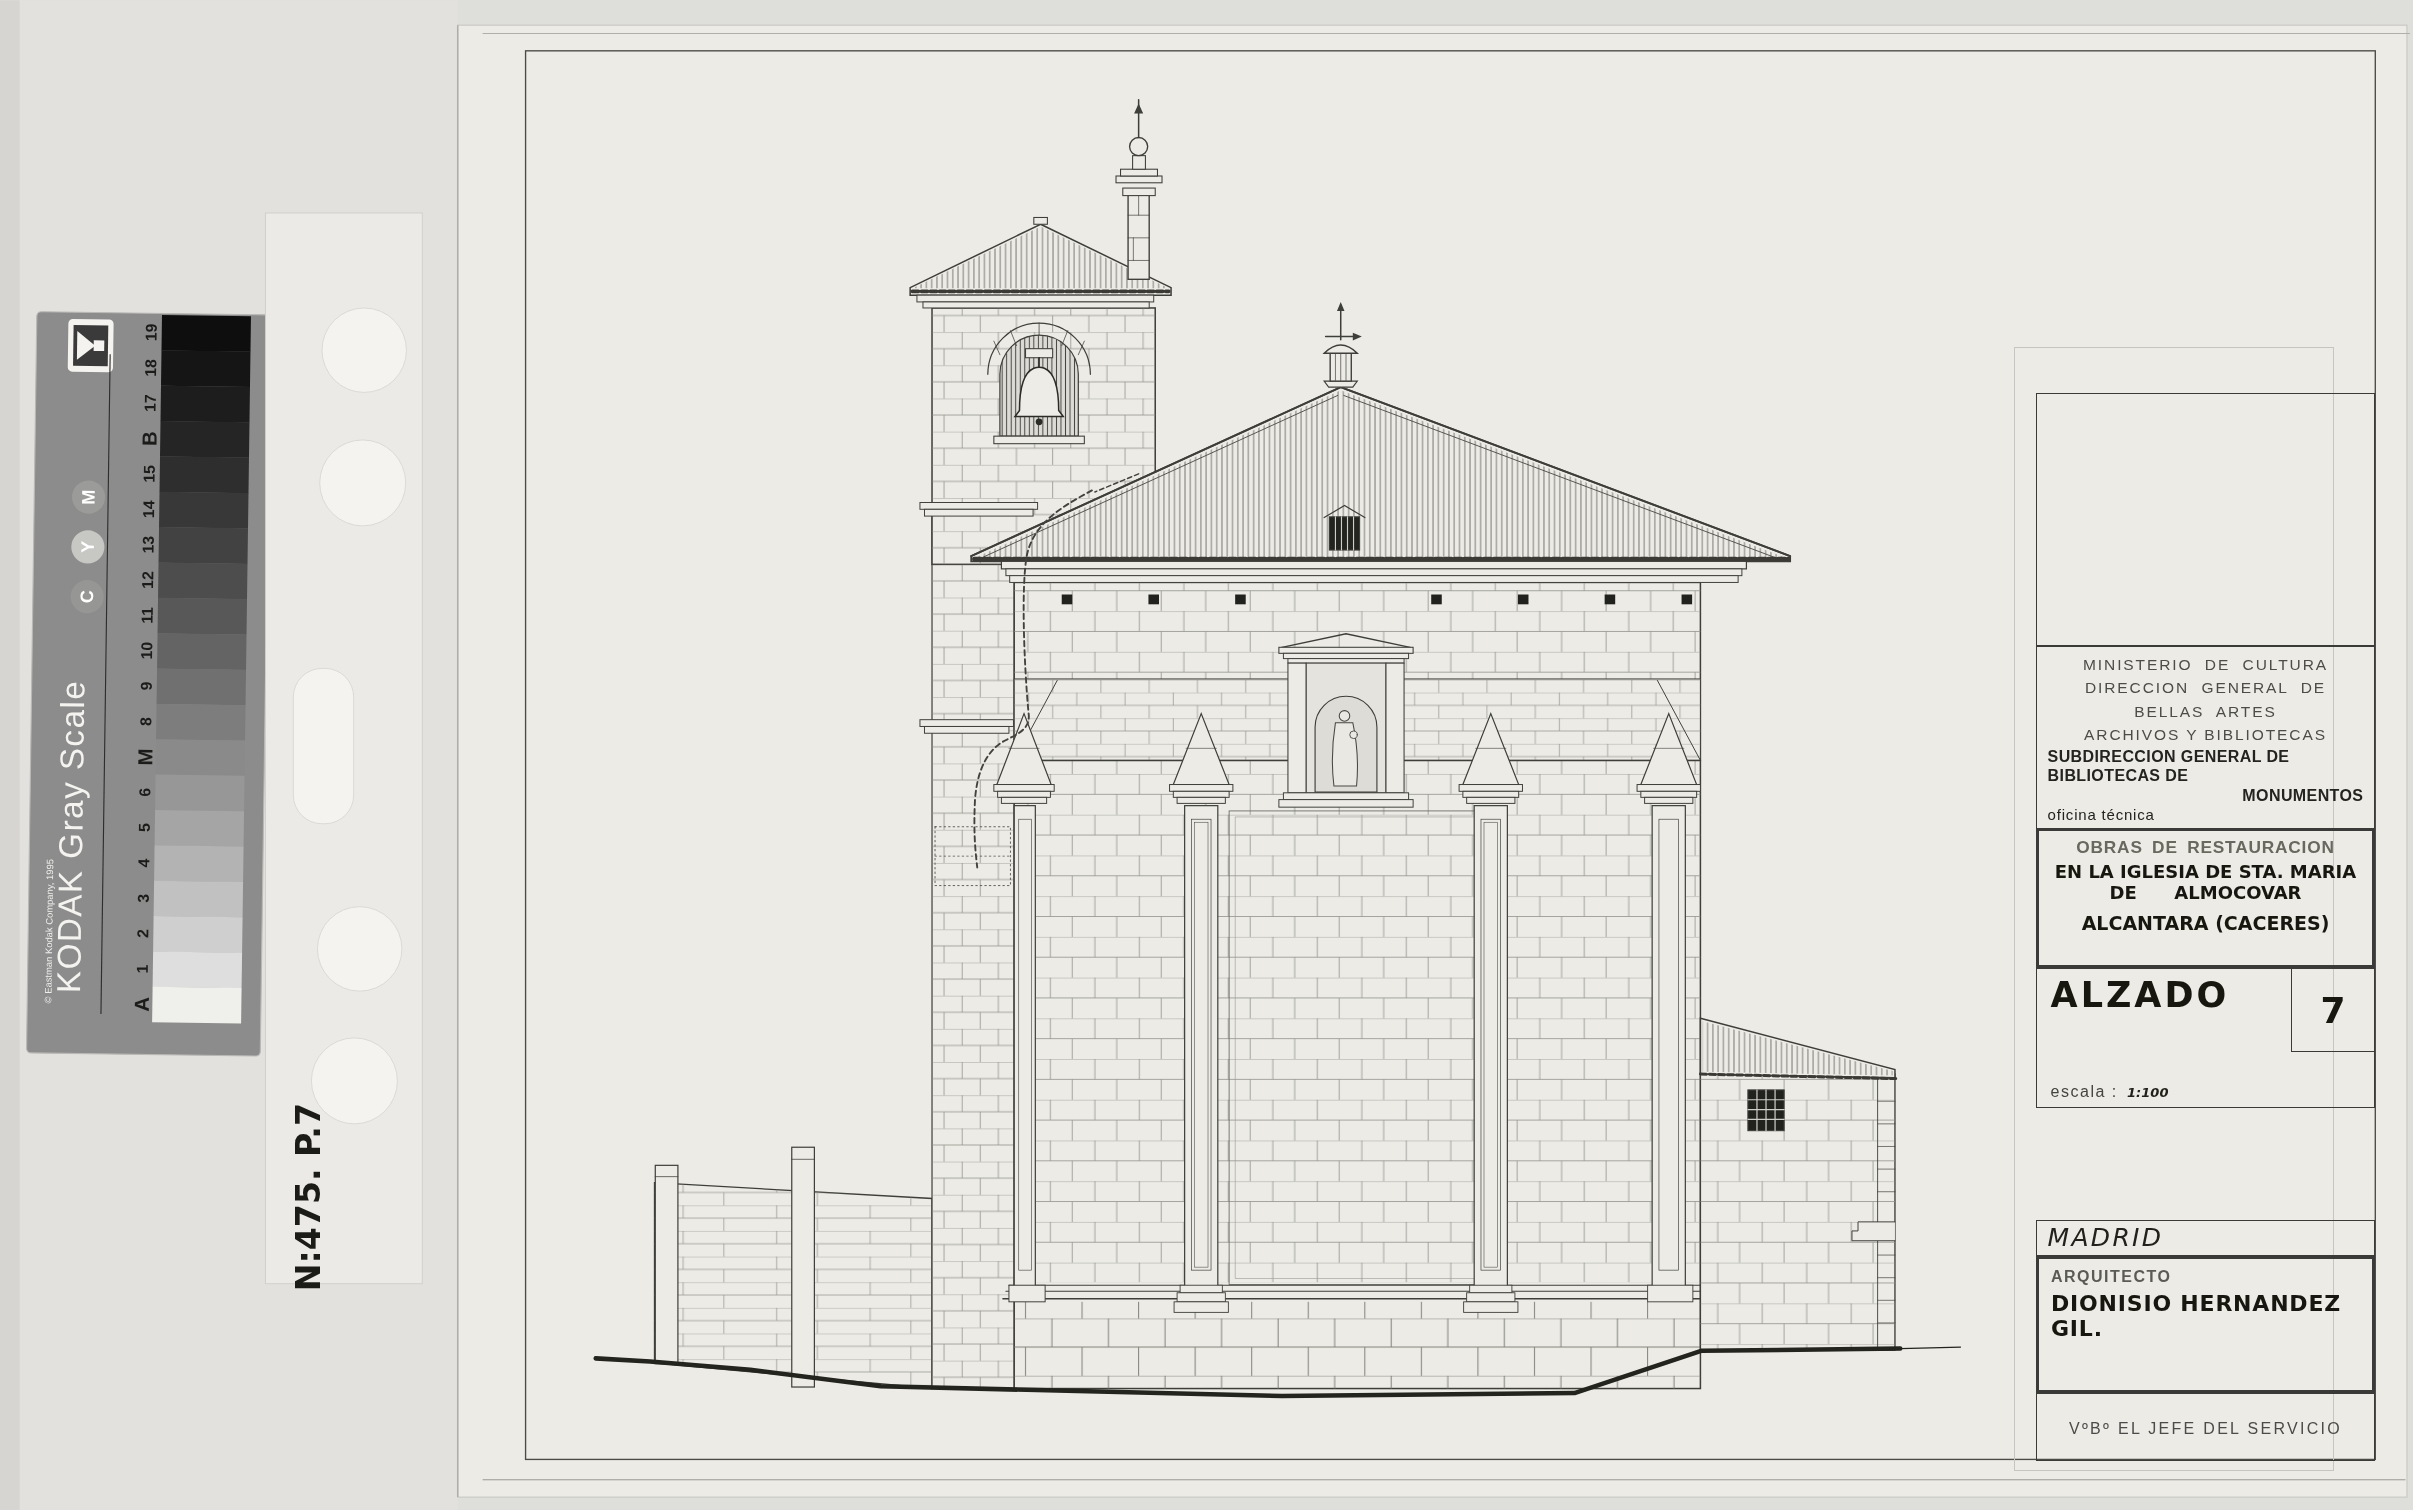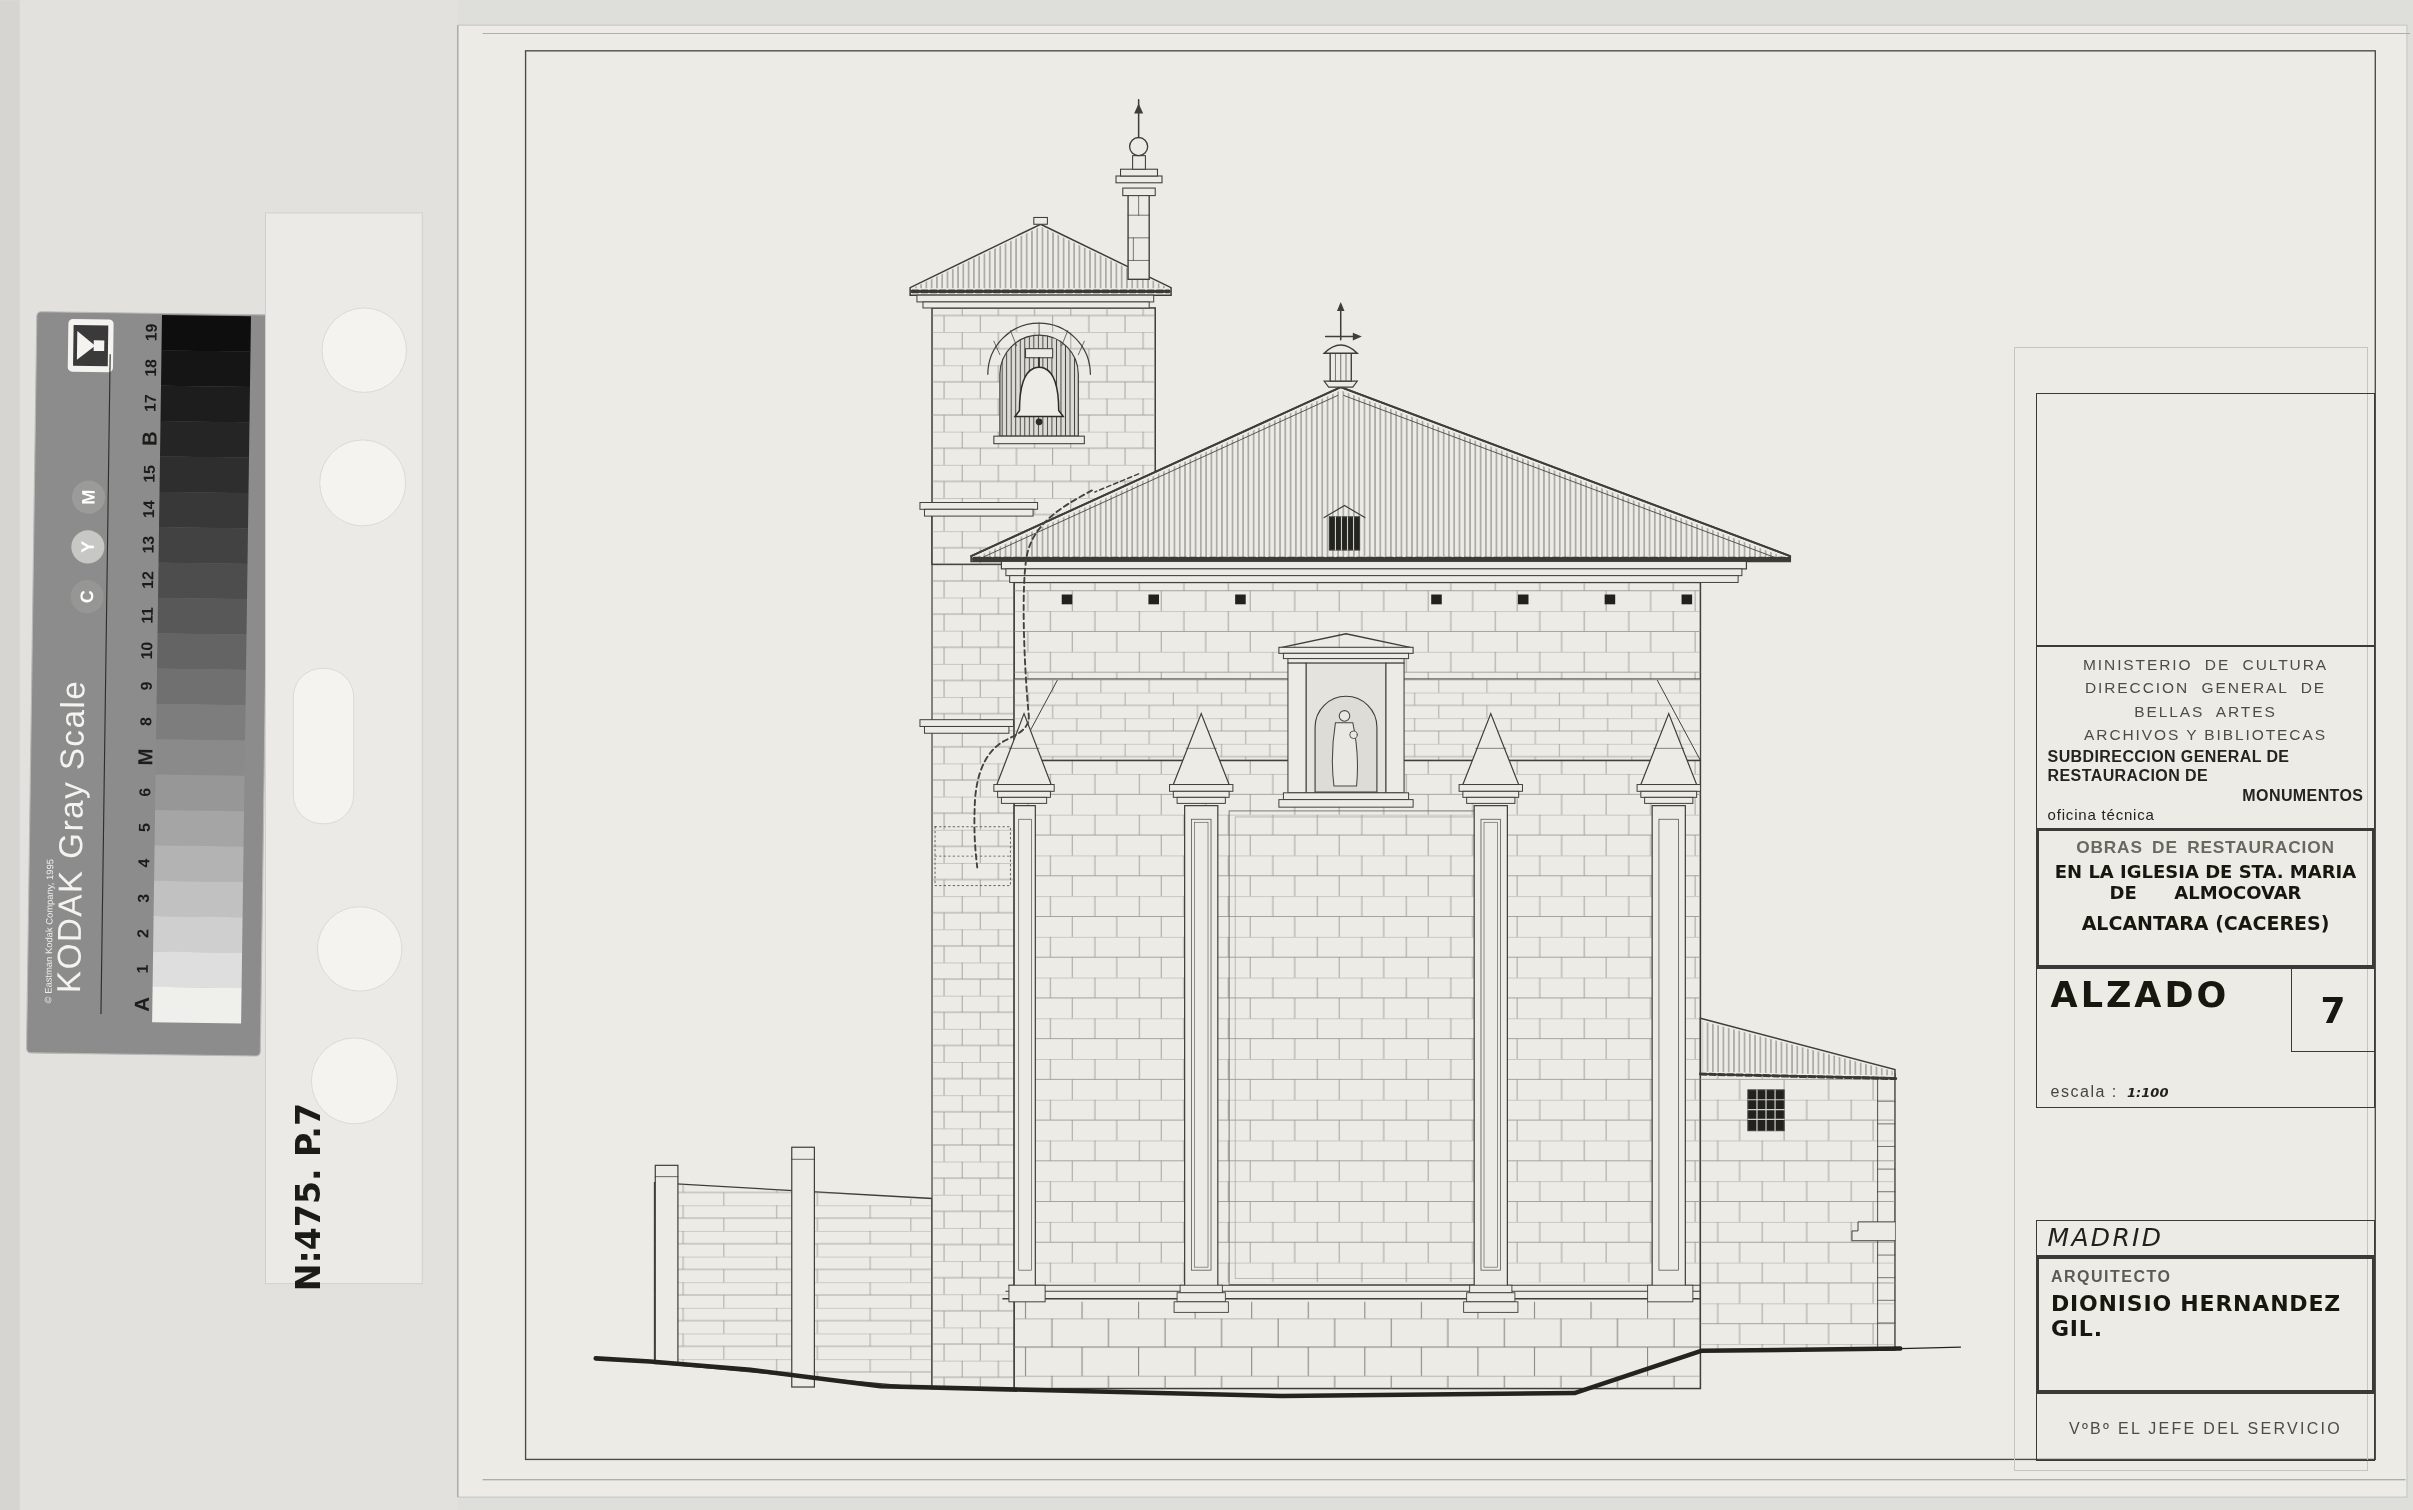--- a/index.html
+++ b/index.html
@@ -349,31 +349,31 @@
     <rect x="352" y="282" width="208" height="1420" fill="#ebeae6" stroke="#cfceca" stroke-width="1.2"></rect>
     <circle cx="483" cy="464" r="56" fill="#f4f3f0" stroke="#d8d7d4" stroke-width="1.2"></circle>
     <circle cx="481" cy="640" r="57" fill="#f4f3f0" stroke="#d8d7d4" stroke-width="1.2"></circle>
     <rect x="389" y="886" width="80" height="206" rx="38" fill="#f4f3f0" stroke="#d8d7d4" stroke-width="1.2"></rect>
     <circle cx="477" cy="1258" r="56" fill="#f4f3f0" stroke="#d8d7d4" stroke-width="1.2"></circle>
     <circle cx="470" cy="1433" r="57" fill="#f4f3f0" stroke="#d8d7d4" stroke-width="1.2"></circle>
     <text transform="translate(424 1712) rotate(-90)" font-family="DejaVu Sans, sans-serif" font-size="44" font-weight="700" fill="#1b1b18">N:475. P.7</text>
   </g>
 </svg>
 
-<div class="abs tb-outer" style="left:2014px;top:347px;width:354px;height:1124px;">
+<div class="abs tb-outer" style="left:2014px;top:347px;width:320px;height:1124px;">
 
   <div class="abs tb-box" style="left:21px;top:45px;width:339px;height:253px;"></div>
 
   <div class="abs tb-box" style="left:21px;top:298px;width:339px;height:183px;padding:6px 10.6px;">
     <div class="min">MINISTERIO  DE  CULTURA</div>
     <div class="min">DIRECCION  GENERAL  DE</div>
     <div class="min">BELLAS  ARTES</div>
     <div class="min">ARCHIVOS Y BIBLIOTECAS</div>
     <div class="minb">SUBDIRECCION GENERAL DE</div>
-    <div class="minb">RESTAURACION DE</div>
+    <div class="minb">BIBLIOTECAS DE</div>
     <div class="minb right">MONUMENTOS</div>
     <div class="office">oficina técnica</div>
   </div>
 
   <div class="abs tb-box bold" style="left:21px;top:480px;width:339px;height:140px;padding:6px 7.5px;">
     <div class="obras-hdr">OBRAS DE RESTAURACION</div>
     <div class="hw" style="font-size:18px;text-align:center;margin-top:3px;">EN LA IGLESIA DE STA. MARIA</div>
     <div class="hw" style="font-size:18px;text-align:center;white-space:pre;">DE      ALMOCOVAR</div>
     <div class="hw" style="font-size:19px;text-align:center;margin-top:9px;">ALCANTARA (CACERES)</div>
   </div>

